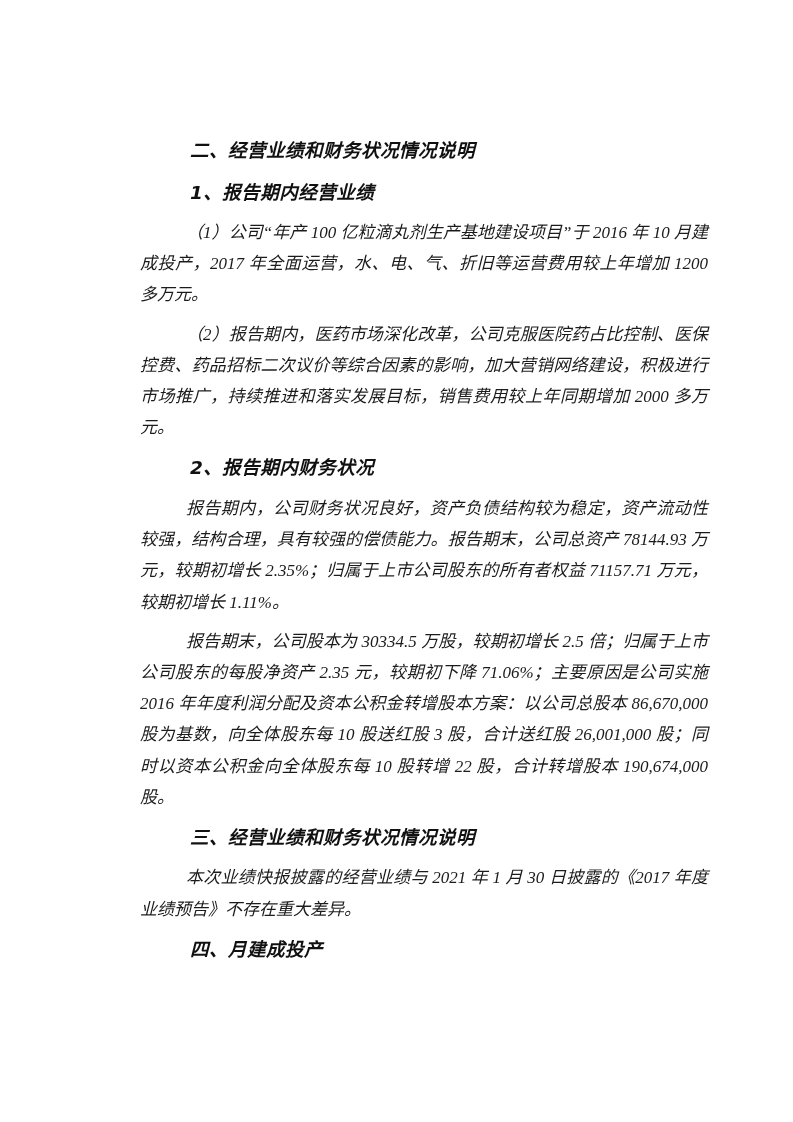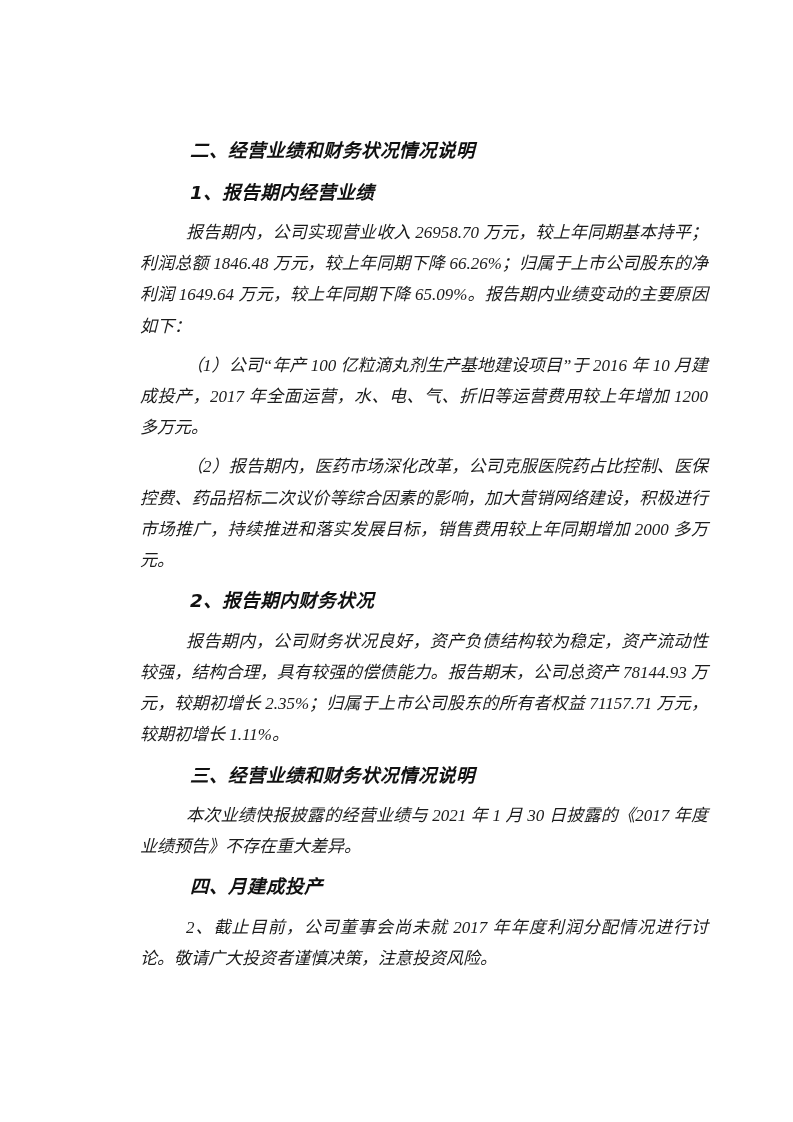--- a/index.html
+++ b/index.html
@@ -45,34 +45,33 @@
 </head>
 <body>
 
 <div class="page">
   <div class="content">
 
     <h2 class="h-major">二、经营业绩和财务状况情况说明</h2>
 
     <h3 class="h-minor">1、报告期内经营业绩</h3>
 
-    <p class="para">报告期内，公司实现营业收入 26958.70 万元，较上年同期基本持平；利润总额 1846.48 万元，较上年同期下降 66.26%；归属于上市公司股东的净利润 1649.64 万元，较上年同期下降 65.09%。报告期内业绩变动的主要原因如下：</p>
 
     <p class="para">（1）公司“年产 100 亿粒滴丸剂生产基地建设项目”于 2016 年 10 月建成投产，2017 年全面运营，水、电、气、折旧等运营费用较上年增加 1200 多万元。</p>
 
     <p class="para">（2）报告期内，医药市场深化改革，公司克服医院药占比控制、医保控费、药品招标二次议价等综合因素的影响，加大营销网络建设，积极进行市场推广，持续推进和落实发展目标，销售费用较上年同期增加 2000 多万元。</p>
 
     <h3 class="h-minor">2、报告期内财务状况</h3>
 
     <p class="para">报告期内，公司财务状况良好，资产负债结构较为稳定，资产流动性较强，结构合理，具有较强的偿债能力。报告期末，公司总资产 78144.93 万元，较期初增长 2.35%；归属于上市公司股东的所有者权益 71157.71 万元，较期初增长 1.11%。</p>
 
+    <p class="para">报告期末，公司股本为 30334.5 万股，较期初增长 2.5 倍；归属于上市公司股东的每股净资产 2.35 元，较期初下降 71.06%；主要原因是公司实施 2016 年年度利润分配及资本公积金转增股本方案：以公司总股本 86,670,000 股为基数，向全体股东每 10 股送红股 3 股，合计送红股 26,001,000 股；同时以资本公积金向全体股东每 10 股转增 22 股，合计转增股本 190,674,000 股。</p>
 
     <h2 class="h-major">三、经营业绩和财务状况情况说明</h2>
 
     <p class="para">本次业绩快报披露的经营业绩与 2021 年 1 月 30 日披露的《2017 年度业绩预告》不存在重大差异。</p>
 
     <h2 class="h-major">四、月建成投产</h2>
 
 
-    <p class="para">2、截止目前，公司董事会尚未就 2017 年年度利润分配情况进行讨论。敬请广大投资者谨慎决策，注意投资风险。</p>
 
   </div>
 </div>
 
 </body></html>

